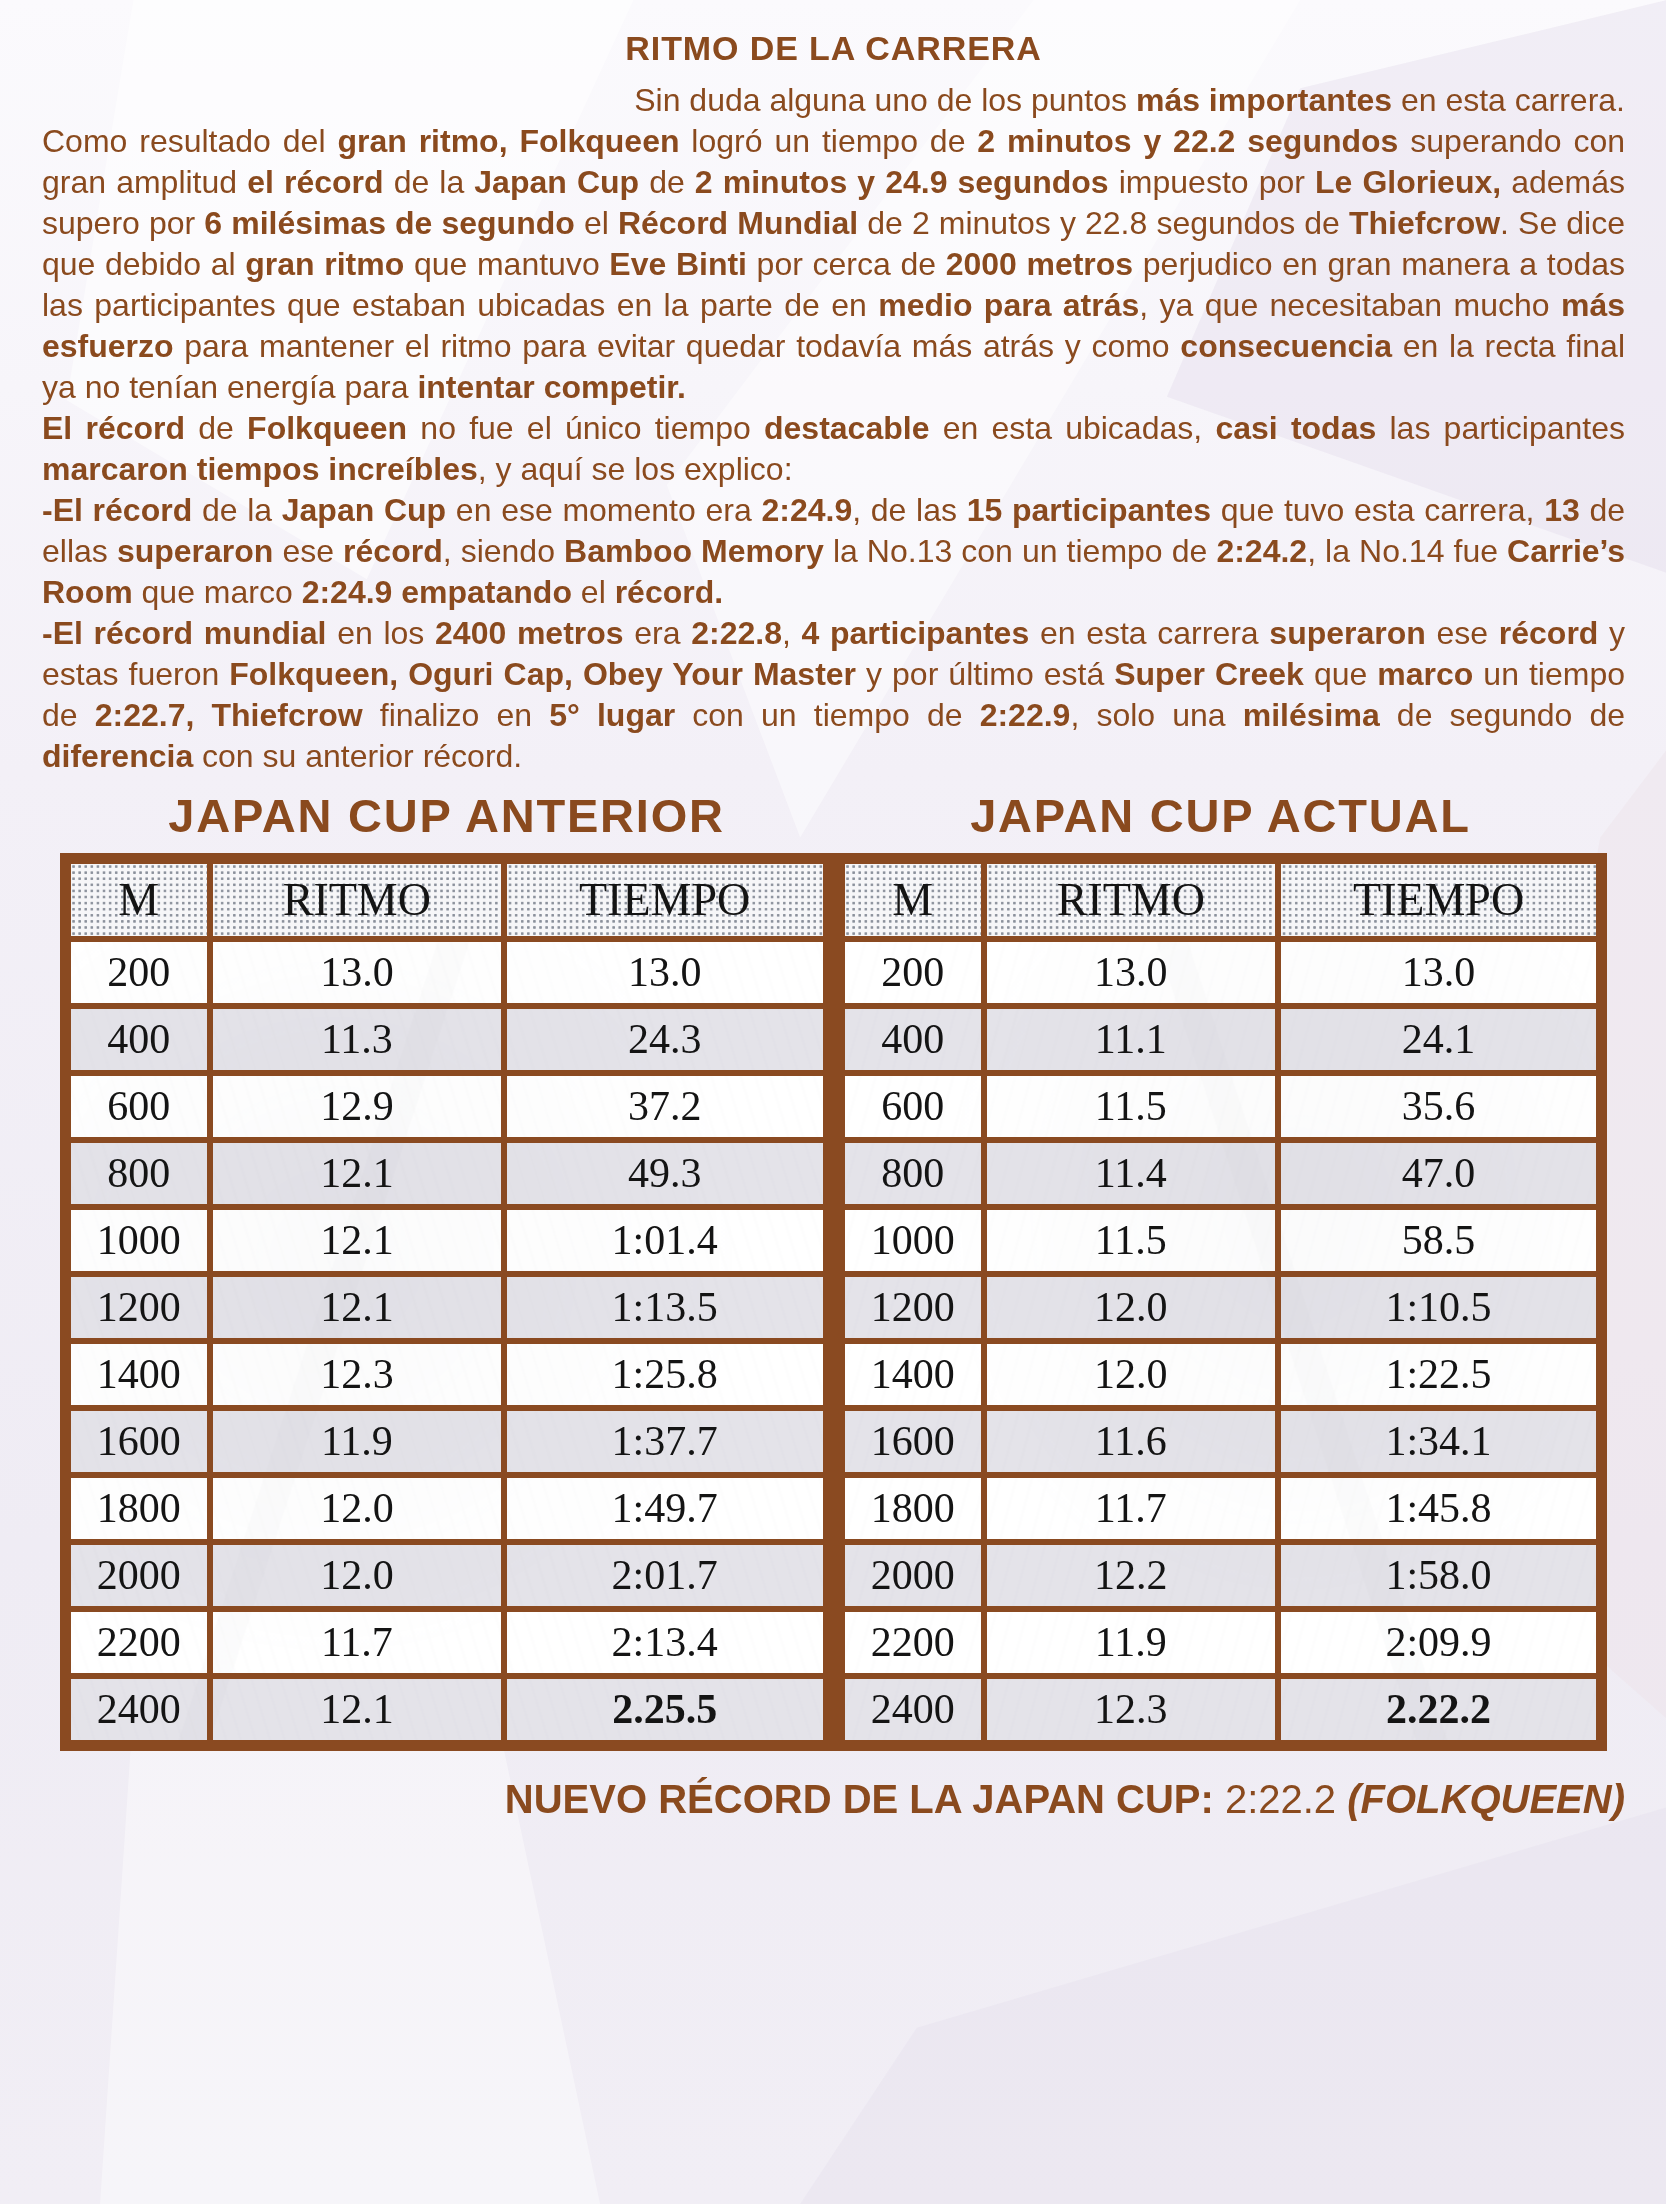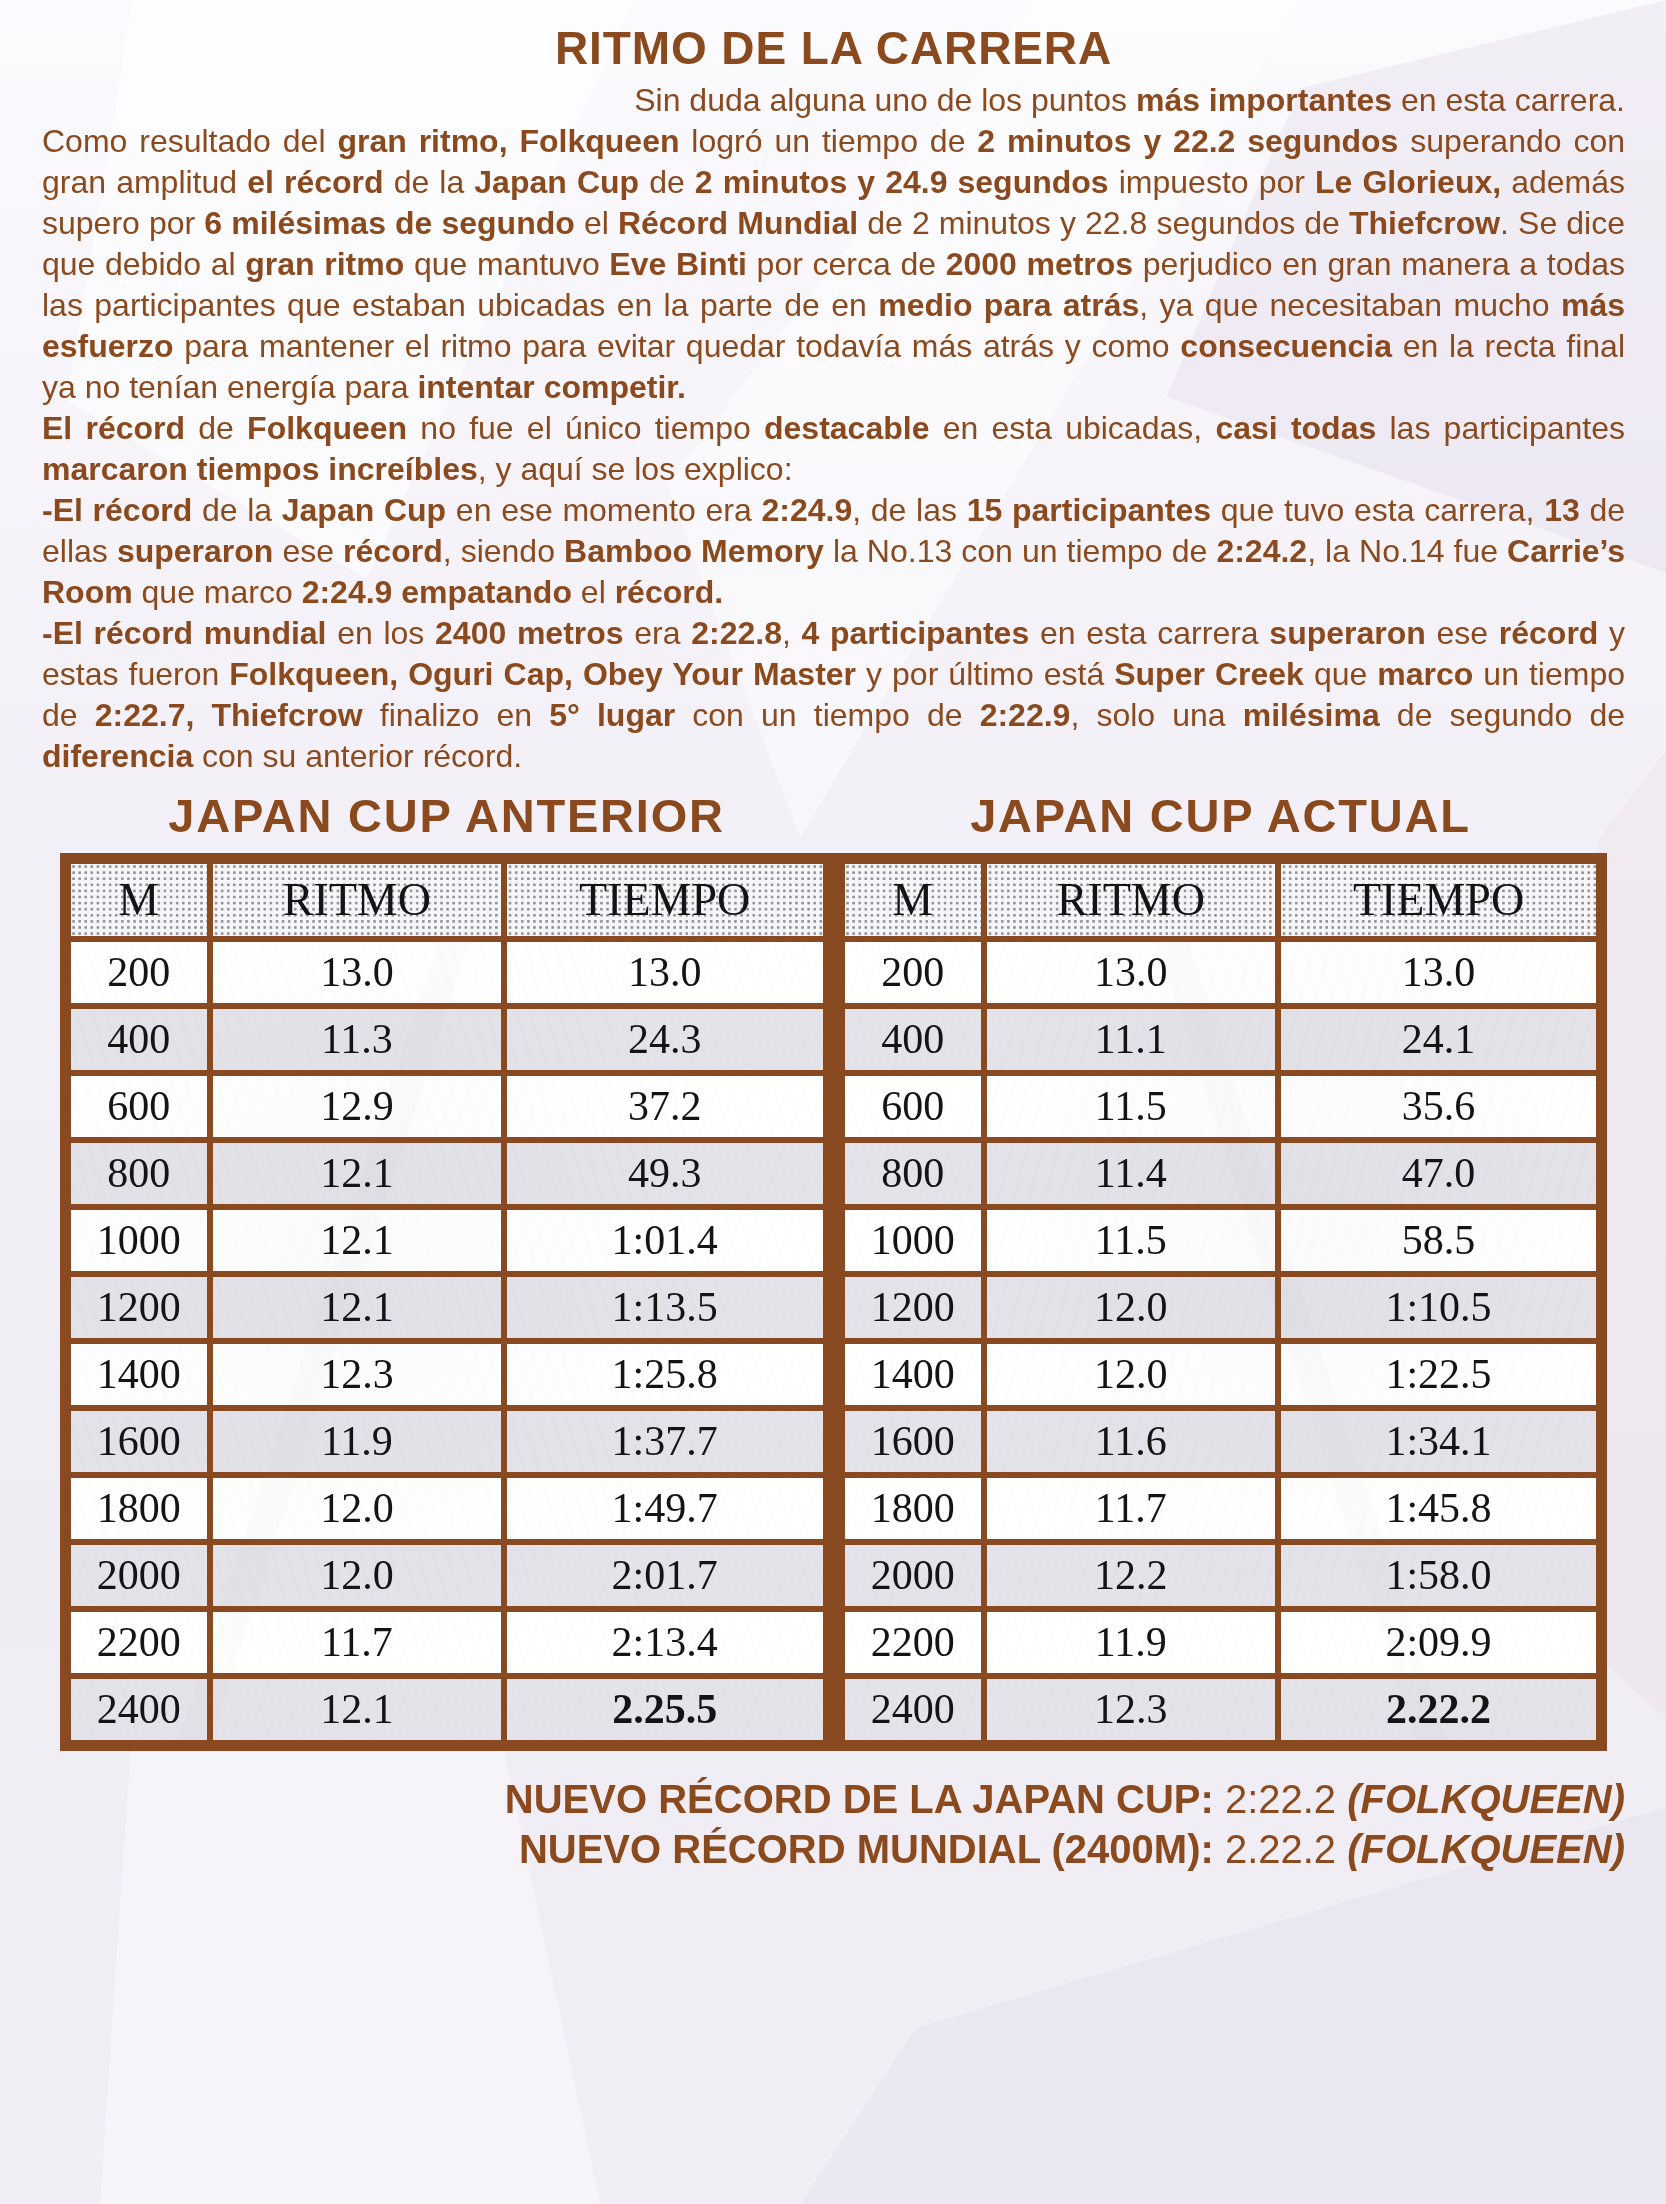--- a/index.html
+++ b/index.html
@@ -19,21 +19,21 @@
   .bg3{left:0;top:0;width:1667px;height:2204px;background:rgba(223,216,233,0.35);
        clip-path:polygon(78% 4%,100% 0,100% 26%,70% 18%);}
   .bg4{left:0;top:0;width:1667px;height:2204px;background:rgba(238,226,232,0.45);
        clip-path:polygon(96% 38%,100% 34%,100% 78%,88% 70%);}
   .bg5{left:0;top:0;width:1667px;height:2204px;background:rgba(255,255,255,0.4);
        clip-path:polygon(10% 55%,22% 50%,36% 100%,6% 100%);}
   .bg6{left:0;top:0;width:1667px;height:2204px;background:rgba(226,220,234,0.35);
        clip-path:polygon(55% 92%,100% 82%,100% 100%,48% 100%);}
 
   .content{position:relative;padding:0 42px;}
-  h1.title{margin:21px 0 0;text-align:center;font-size:46px;line-height:54px;
+  h1.title{margin:21px 0 0;text-align:center;font-size:34px;line-height:54px;
            font-weight:700;letter-spacing:0.9px;}
   p.body{font-size:32px;line-height:41px;margin:0;text-align:justify;}
   p.intro{margin-top:5.3px;text-align:right;}
   .p2{margin-top:56px;}
   .p3{margin-top:26px;}
   .p4{margin-top:40px;}
   .p5{margin-top:39px;}
   .bld{font-weight:700;}
   .itl{font-style:italic;}
 
@@ -251,16 +251,15 @@
               <td>12.3</td>
               <td>2.22.2</td>
             </tr>
           </tbody>
         </table>
     </div>
   </section>
 
   <div class="footer">
     <p><span class="bld">NUEVO RÉCORD DE LA JAPAN CUP: </span><span>2:22.2 </span><span class="bld itl">(FOLKQUEEN)</span></p>
-    <p><span class="bld">NUEVO RÉCORD MUNDIAL (2400M): </span><span>2.22.2 </span><span class="bld itl">(FOLKQUEEN)</span></p>
   </div>
 </main>
 
 
 </body></html>

